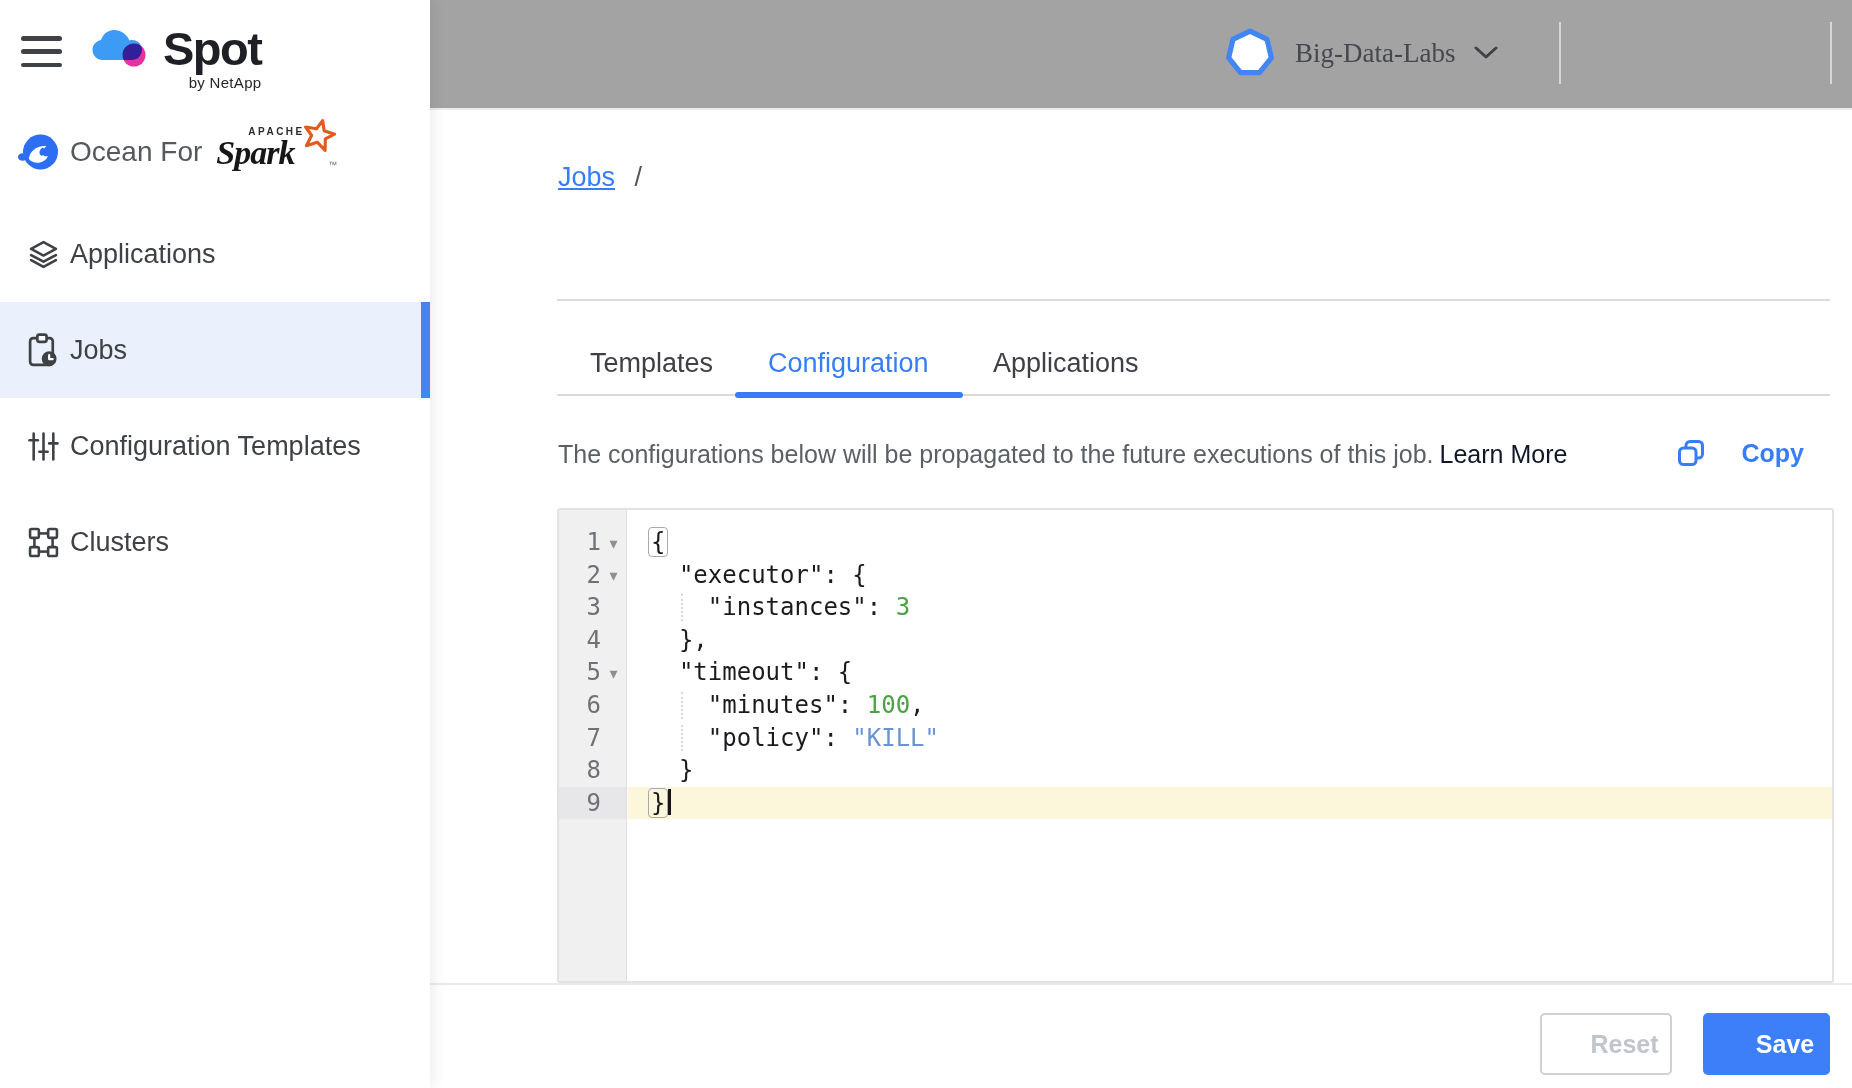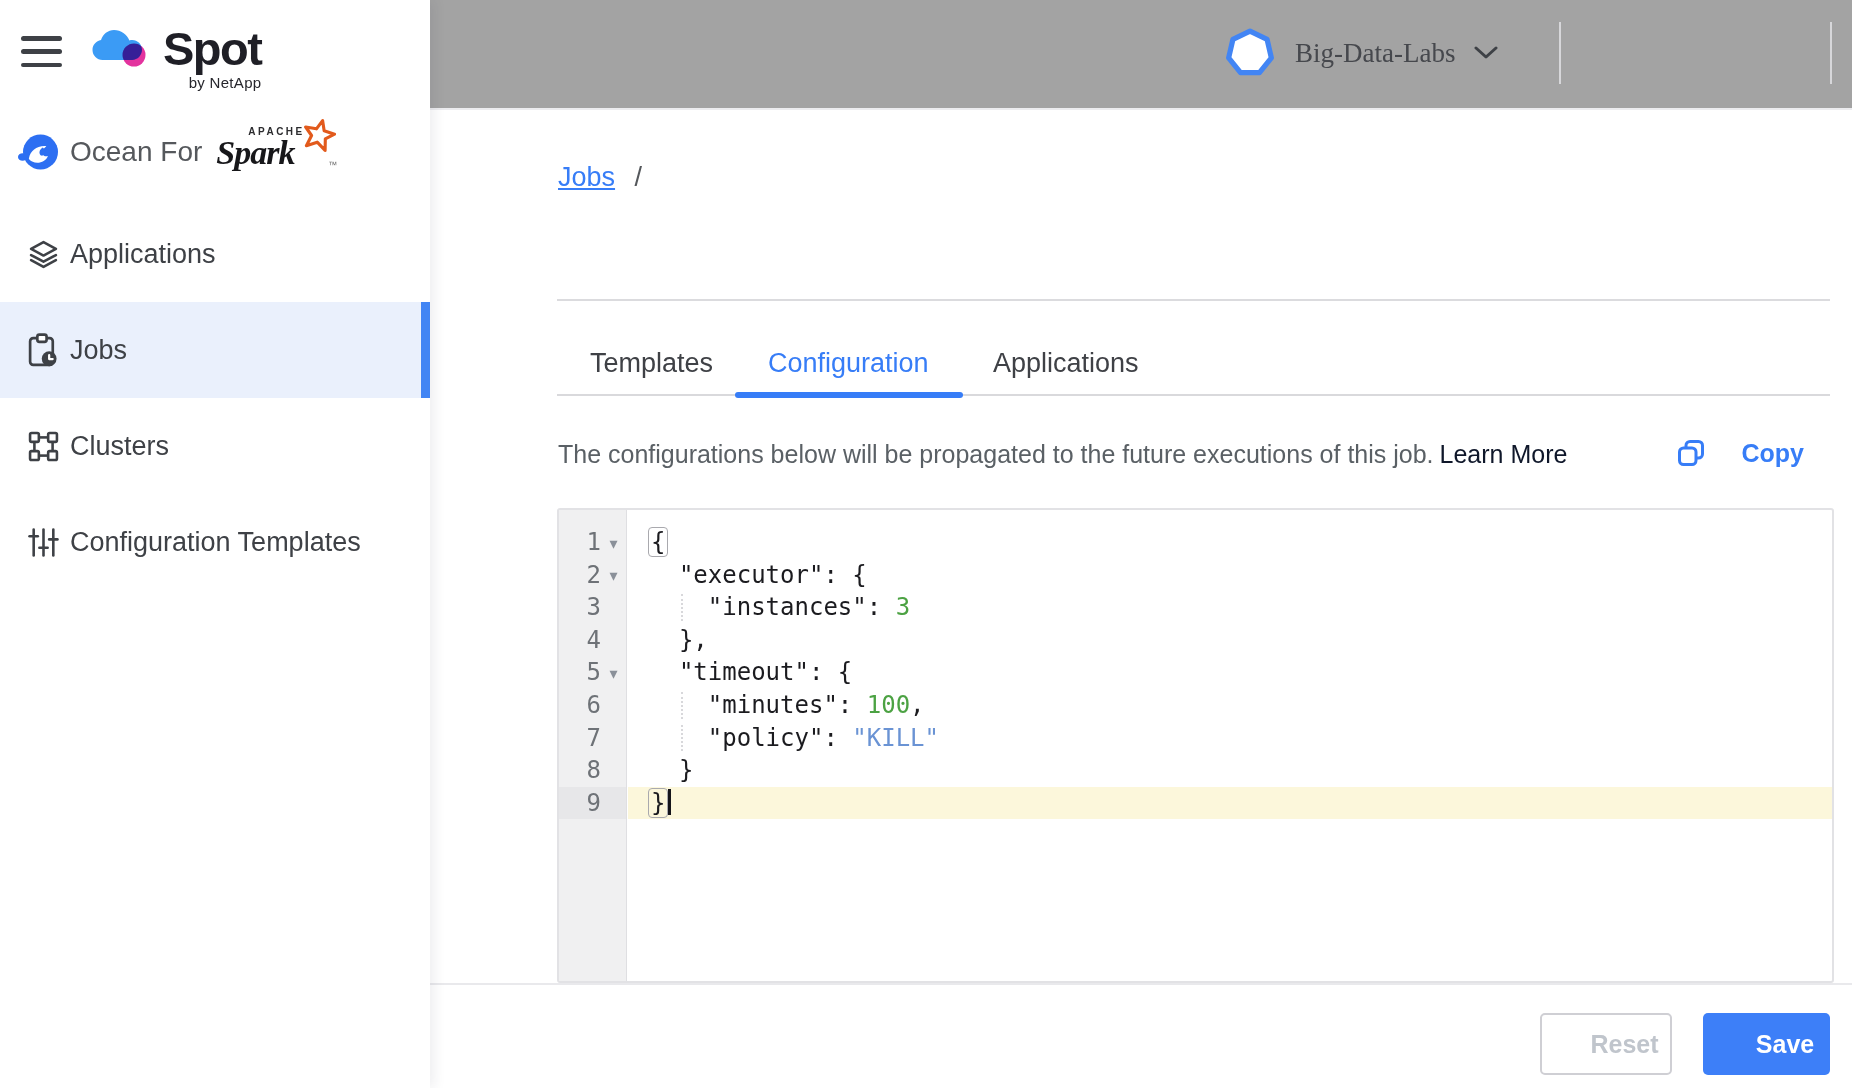--- a/index.html
+++ b/index.html
@@ -151,45 +151,45 @@
             <rect x="3" y="5" width="22" height="26" rx="3" stroke="#3E4146" stroke-width="2.6"></rect>
             <rect x="10" y="1.6" width="9" height="7" rx="2" fill="#fff" stroke="#3E4146" stroke-width="2.6"></rect>
             <circle cx="21.5" cy="25" r="7.2" fill="#3E4146"></circle>
             <path d="M21.5 21.5v3.8h3.4" stroke="#fff" stroke-width="2.2" stroke-linecap="round" stroke-linejoin="round" fill="none"></path>
           </svg>
         </span>
         <span class="nav-label">Jobs</span>
       </div>
       <div class="nav-item">
         <span class="nav-icon">
+          <svg width="31" height="31" viewBox="0 0 30 30" fill="none" stroke="#3E4146" stroke-width="2.5" stroke-linecap="round">
+            <line x1="5.5" y1="2.5" x2="5.5" y2="27.5"></line>
+            <line x1="15" y1="2.5" x2="15" y2="27.5"></line>
+            <line x1="24.5" y1="2.5" x2="24.5" y2="27.5"></line>
+            <line x1="1.5" y1="9" x2="9.5" y2="9"></line>
+            <line x1="11" y1="20" x2="19" y2="20"></line>
+            <line x1="20.5" y1="12" x2="28.5" y2="12"></line>
+          </svg>
+        </span>
+        <span class="nav-label">Configuration Templates</span>
+      </div>
+      <div class="nav-item">
+        <span class="nav-icon">
           <svg width="31" height="31" viewBox="0 0 30 30" fill="none" stroke="#3E4146" stroke-width="2.5" stroke-linejoin="round">
             <rect x="2" y="2" width="8.5" height="8.5" rx="1.5"></rect>
             <rect x="19.5" y="2" width="8.5" height="8.5" rx="1.5"></rect>
             <rect x="2" y="19.5" width="8.5" height="8.5" rx="1.5"></rect>
             <rect x="19.5" y="19.5" width="8.5" height="8.5" rx="1.5"></rect>
             <line x1="10.5" y1="6.2" x2="19.5" y2="6.2"></line>
             <line x1="10.5" y1="23.8" x2="19.5" y2="23.8"></line>
             <line x1="6.2" y1="10.5" x2="6.2" y2="19.5"></line>
             <line x1="23.8" y1="10.5" x2="23.8" y2="19.5"></line>
           </svg>
         </span>
         <span class="nav-label">Clusters</span>
-      </div>
-      <div class="nav-item">
-        <span class="nav-icon">
-          <svg width="31" height="31" viewBox="0 0 30 30" fill="none" stroke="#3E4146" stroke-width="2.5" stroke-linecap="round">
-            <line x1="5.5" y1="2.5" x2="5.5" y2="27.5"></line>
-            <line x1="15" y1="2.5" x2="15" y2="27.5"></line>
-            <line x1="24.5" y1="2.5" x2="24.5" y2="27.5"></line>
-            <line x1="1.5" y1="9" x2="9.5" y2="9"></line>
-            <line x1="11" y1="20" x2="19" y2="20"></line>
-            <line x1="20.5" y1="12" x2="28.5" y2="12"></line>
-          </svg>
-        </span>
-        <span class="nav-label">Configuration Templates</span>
       </div>
     </div>
   </div>
 
   <div class="header">
     <div class="abs" style="left:795px;top:28px;display:flex;align-items:center;cursor:pointer;">
       <span>
         <svg width="50" height="50" viewBox="0 0 48 48">
           <polygon points="24,3 40.4,10.9 44.5,28.7 33.1,42.9 14.9,42.9 3.5,28.7 7.6,10.9" fill="#fff" stroke="#4285F4" stroke-width="5" stroke-linejoin="round"></polygon>
         </svg>

